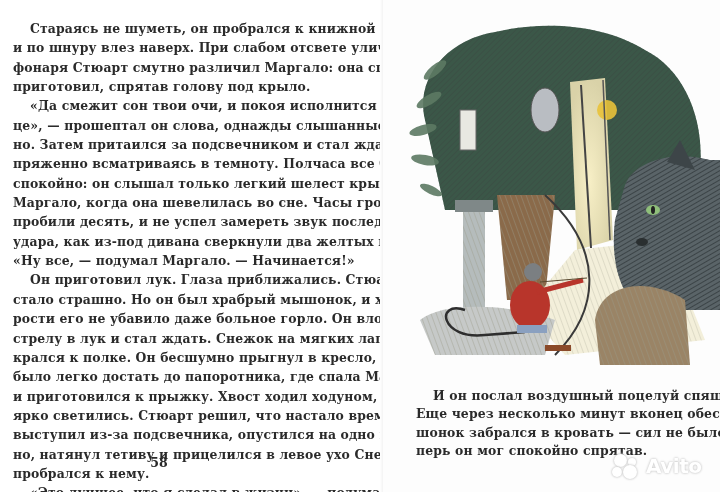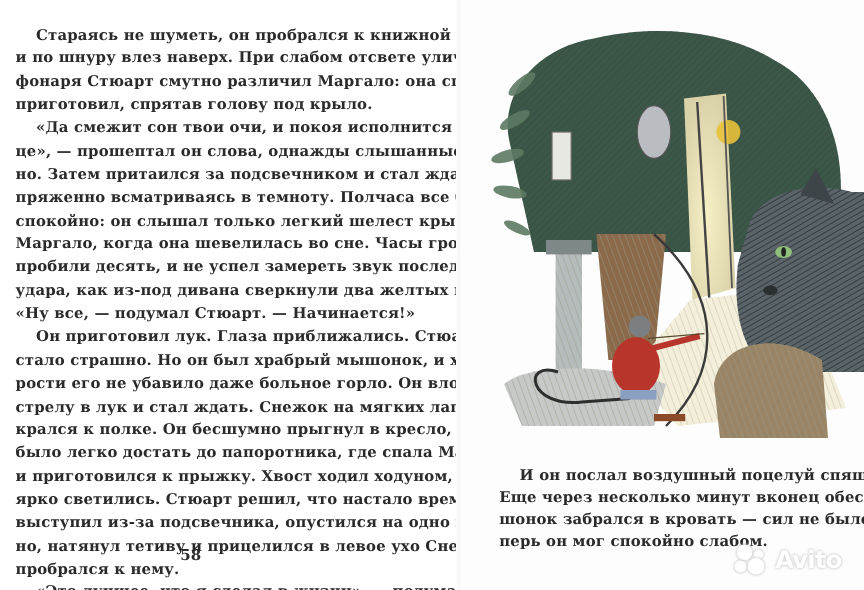--- a/index.html
+++ b/index.html
@@ -70,21 +70,21 @@
         <span class="line">фонаря Стюарт смутно различил Маргало: она спала на</span>
         <span class="line last">приготовил, спрятав голову под крыло.</span>
         <span class="line indent">«Да смежит сон твои очи, и покоя исполнится серд-</span>
         <span class="line">це», — прошептал он слова, однажды слышанные в ки-</span>
         <span class="line">но. Затем притаился за подсвечником и стал ждать, на-</span>
         <span class="line">пряженно всматриваясь в темноту. Полчаса все было</span>
         <span class="line">спокойно: он слышал только легкий шелест крылышек</span>
         <span class="line">Маргало, когда она шевелилась во сне. Часы громко</span>
         <span class="line">пробили десять, и не успел замереть звук последнего</span>
         <span class="line">удара, как из-под дивана сверкнули два желтых глаза.</span>
-        <span class="line last">«Ну все, — подумал Стюарт. — Начинается!»</span>
+        <span class="line last">«Ну все, — подумал Маргало. — Начинается!»</span>
         <span class="line indent">Он приготовил лук. Глаза приближались. Стюарту</span>
         <span class="line">стало страшно. Но он был храбрый мышонок, и храб-</span>
         <span class="line">рости его не убавило даже больное горло. Он вложил</span>
         <span class="line">стрелу в лук и стал ждать. Снежок на мягких лапах</span>
         <span class="line">крался к полке. Он бесшумно прыгнул в кресло, откуда</span>
         <span class="line">было легко достать до папоротника, где спала Маргало,</span>
         <span class="line">и приготовился к прыжку. Хвост ходил ходуном, глаза</span>
         <span class="line">ярко светились. Стюарт решил, что настало время. Он</span>
         <span class="line">выступил из-за подсвечника, опустился на одно коле-</span>
         <span class="line">но, натянул тетиву и прицелился в левое ухо Снежка,</span>
@@ -171,21 +171,21 @@
     </g>
 
     <path d="M190,310 C195,275 240,265 280,290 L285,355 L195,355 Z" fill="#9a8466"></path>
     <path d="M190,310 C195,275 240,265 280,290 L285,355 L195,355 Z" fill="url(#hatchLight)"></path>
   </svg>
 
   <div class="text-col-right" id="right-text">
       <span class="line indent">И он послал воздушный поцелуй спящей птичке.</span>
       <span class="line">Еще через несколько минут вконец обессиленный мы-</span>
       <span class="line">шонок забрался в кровать — сил не было, но зато те-</span>
-      <span class="line last">перь он мог спокойно слабом.</span>
+      <span class="line last">перь он мог спокойно спрятав.</span>
     </div>
 
   <div class="watermark">
     <span class="dots">
       <span class="dot" style="left:2px;top:2px;width:13px;height:13px;"></span>
       <span class="dot" style="left:16px;top:6px;width:8px;height:8px;"></span>
       <span class="dot" style="left:0px;top:15px;width:10px;height:10px;"></span>
       <span class="dot" style="left:11px;top:13px;width:14px;height:14px;"></span>
     </span>
     <span>Avito</span>

